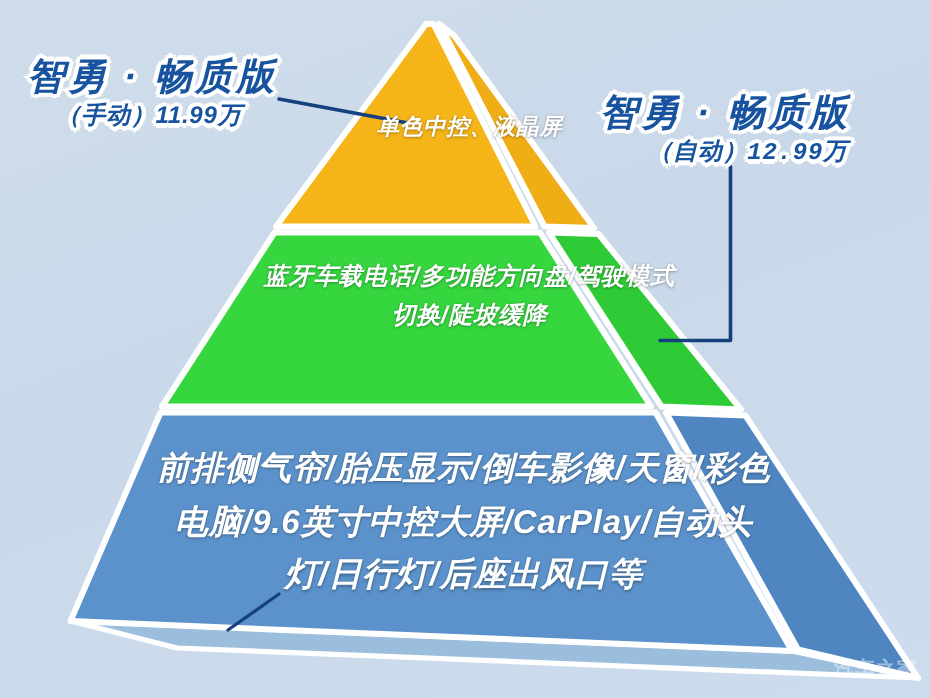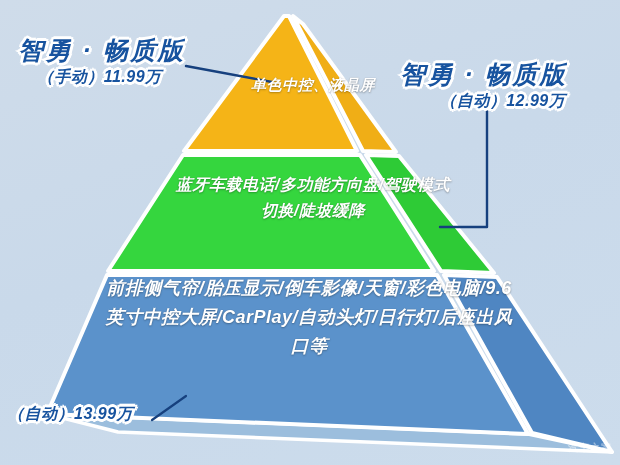--- a/index.html
+++ b/index.html
@@ -51,23 +51,23 @@
   }
   #tier-mid-text {
     left: 168px;
     top: 172px;
     width: 290px;
     font-size: 16px;
     line-height: 1.62;
   }
   #tier-base-text {
     left: 104px;
-    top: 274px;
+    top: 294px;
     width: 410px;
-    font-size: 18px;
+    font-size: 22px;
     line-height: 1.62;
   }
 
   
   .callout {
     position: absolute;
     color: #17539f;
     font-style: italic;
     font-weight: bold;
     white-space: nowrap;
@@ -95,34 +95,34 @@
     top: 34px;
     text-align: left;
   }
   #callout-manual .price { text-align: center; padding-right: 4px; }
 
   #callout-auto-mid {
     left: 400px;
     top: 58px;
     text-align: left;
   }
-  #callout-auto-mid .price { text-align: right; padding-right: 2px; }
+  #callout-auto-mid .price { text-align: right; padding-right: 2px; font-family: Liberation Mono, monospace; }
 
   #callout-auto-base {
     left: 8px;
     top: 404px;
     text-align: left;
   }
   #callout-auto-base .price { text-align: center; padding-right: 14px; }
 
   #watermark {
     position: absolute;
     right: 8px;
     bottom: 10px;
-    font-size: 10px;
+    font-size: 13px;
     color: #ffffff;
     opacity: 0.45;
     letter-spacing: 1px;
     font-weight: bold;
     pointer-events: none;
   }
 </style>
 </head>
 <body>
 
@@ -159,18 +159,17 @@
     <span class="title">智勇 · 畅质版</span>
     <span class="price">（手动）11.99万</span>
   </div>
 
   <div class="callout" id="callout-auto-mid">
     <span class="title">智勇 · 畅质版</span>
     <span class="price">（自动）12.99万</span>
   </div>
 
   <div class="callout" id="callout-auto-base">
-    <span class="price">（自动）13.99万</span>
   </div>
 
   <div id="watermark">汽车之家</div>
 
 </div>
 
 </body></html>

